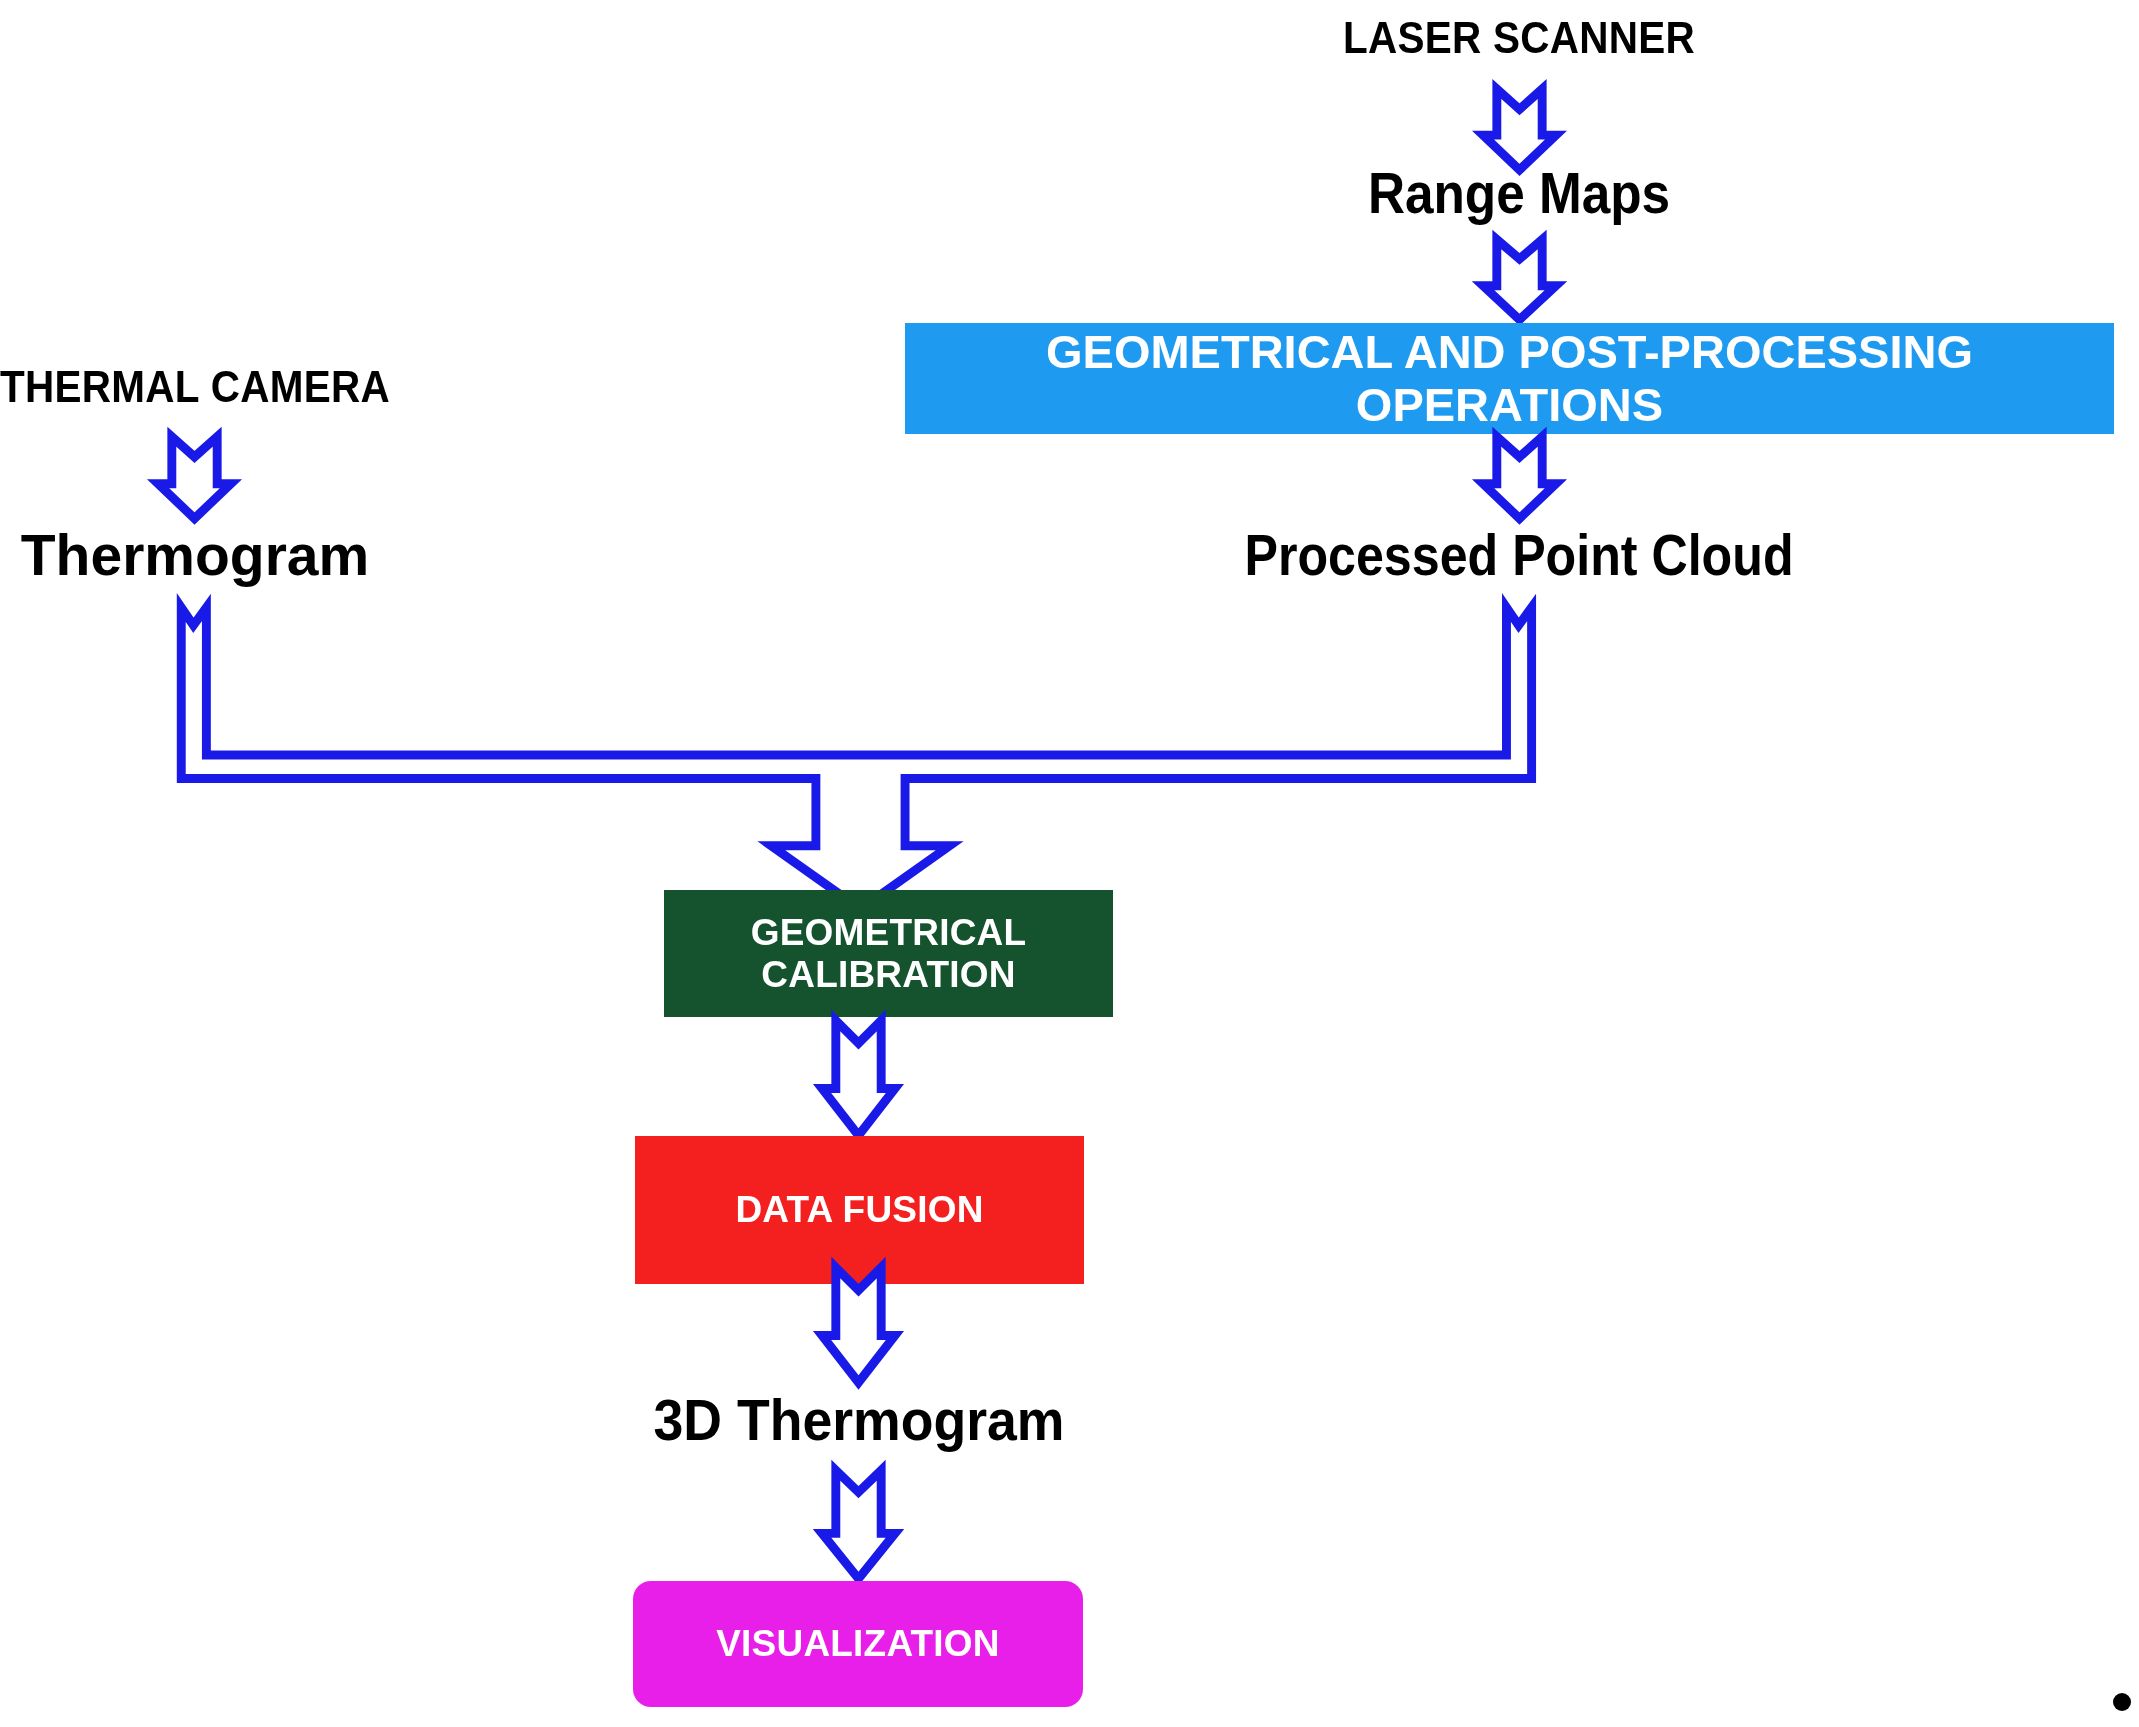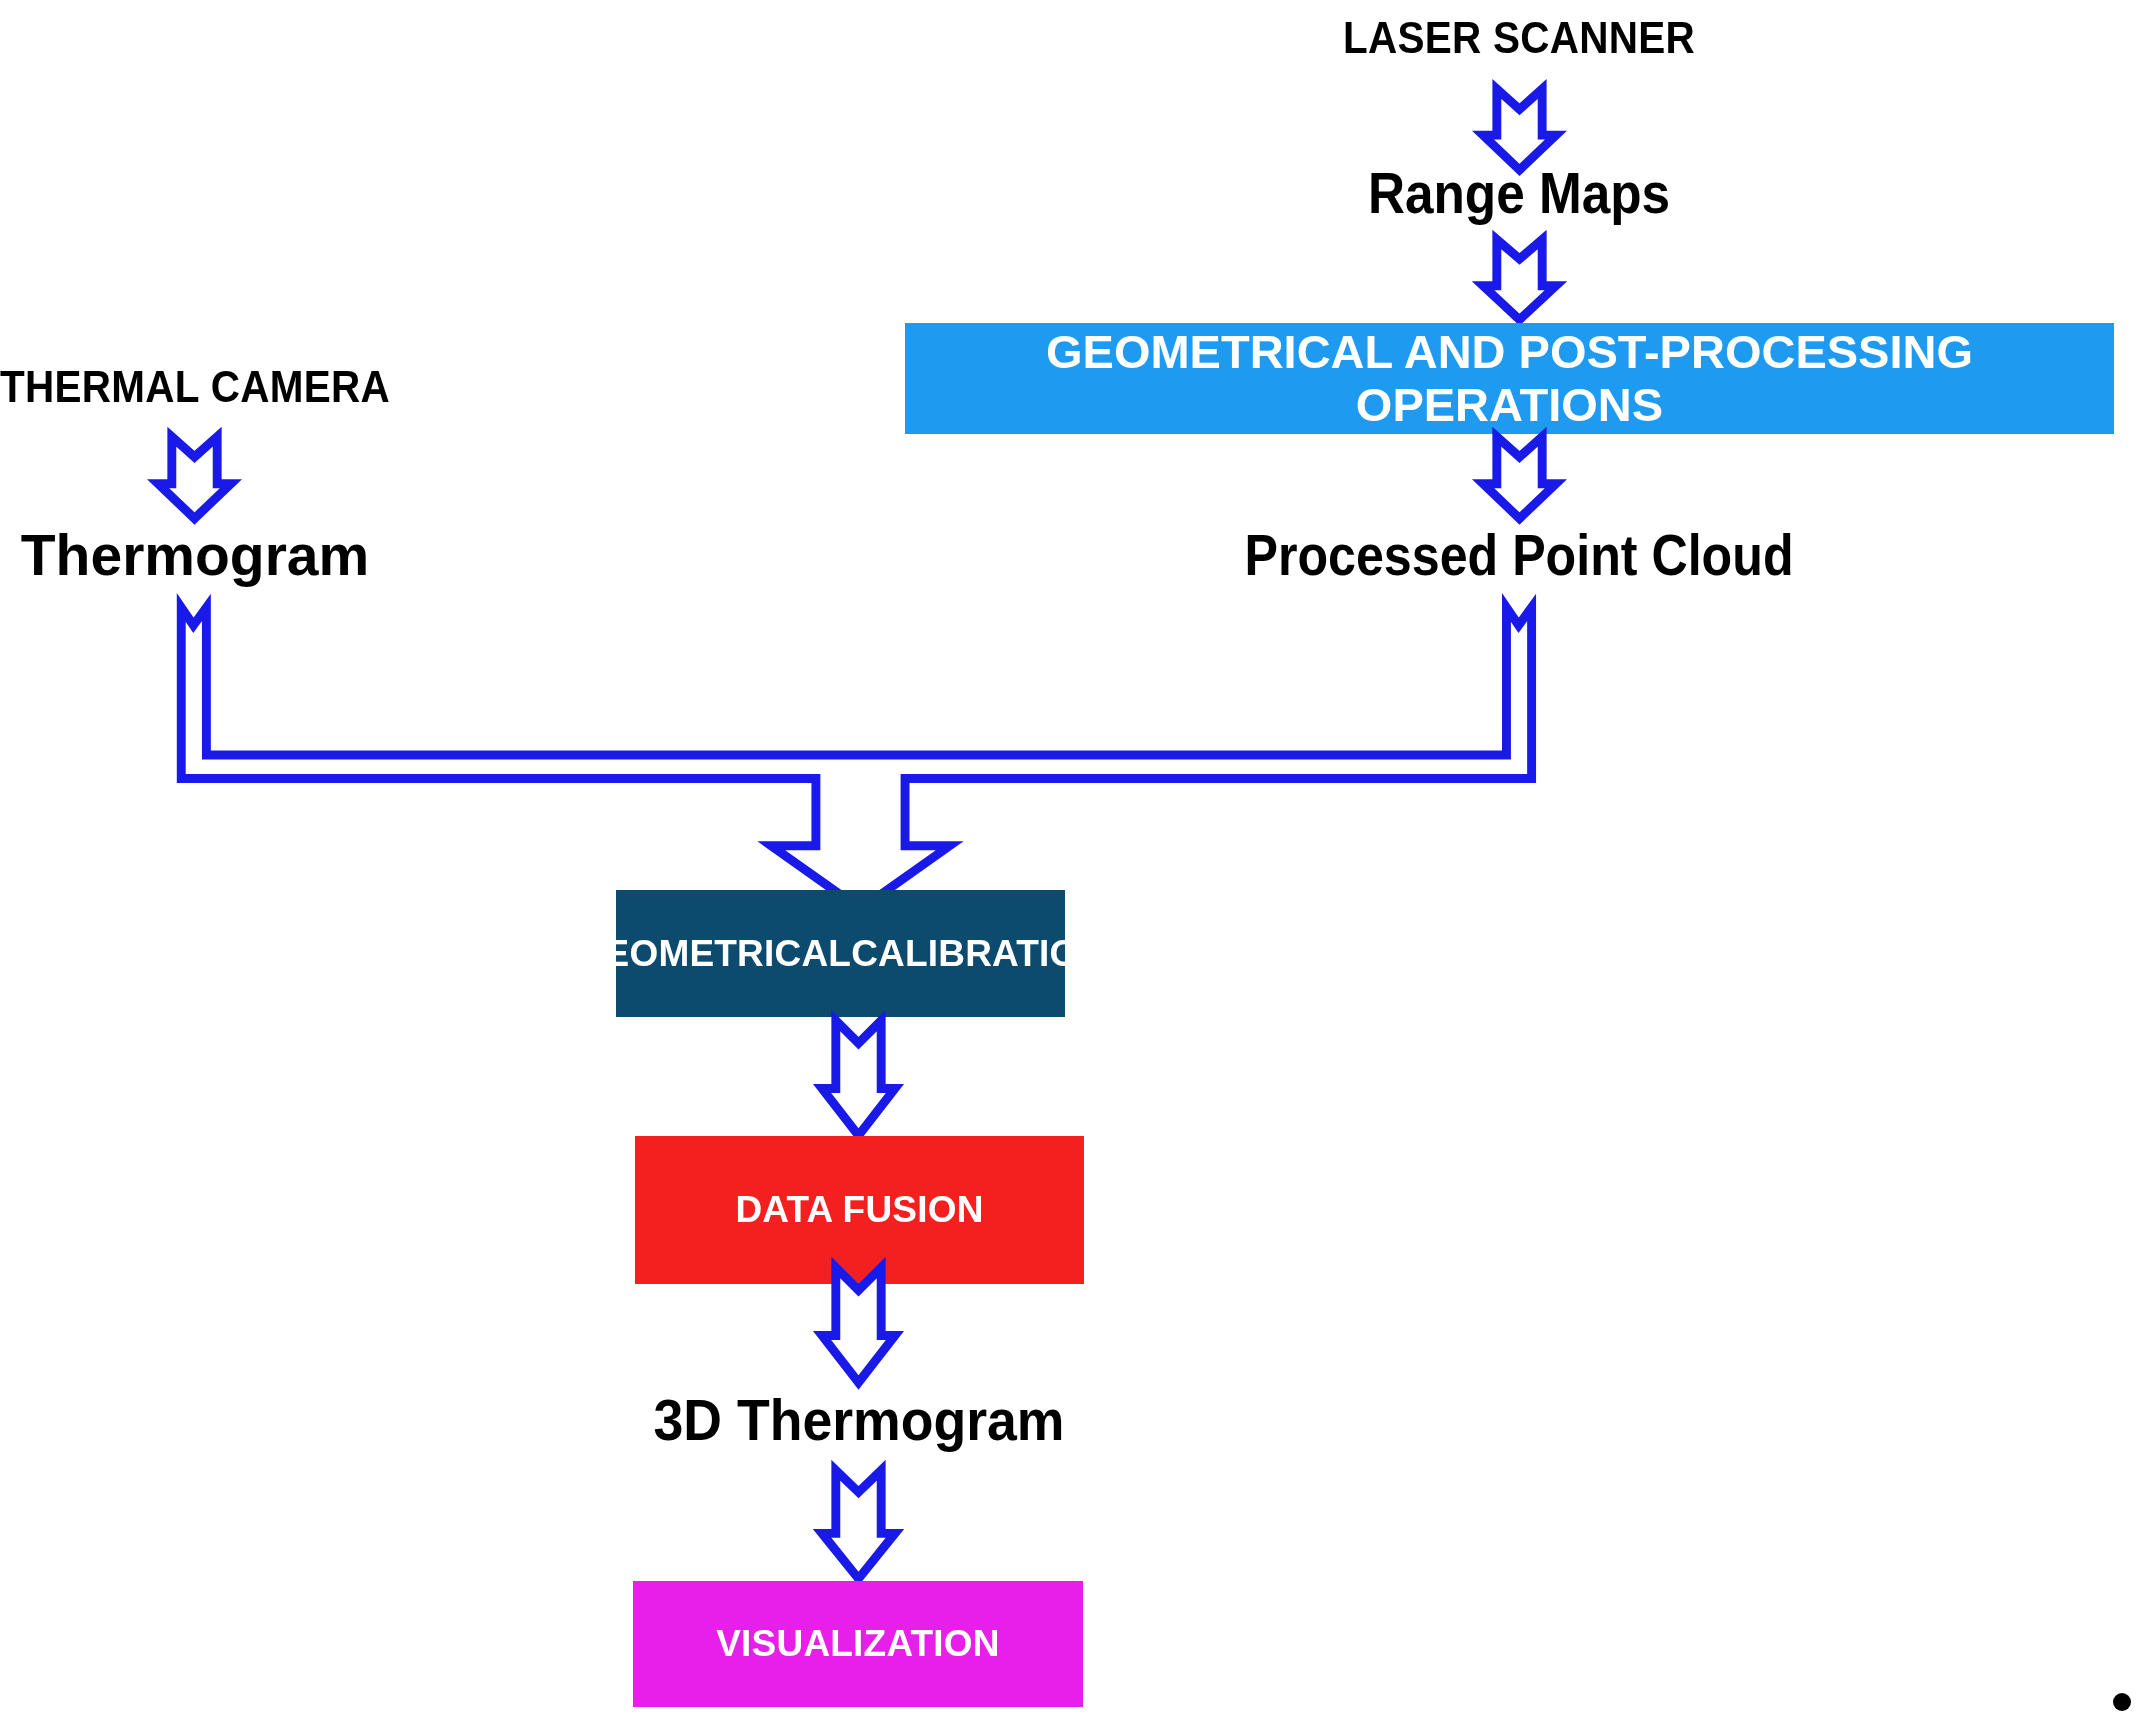--- a/index.html
+++ b/index.html
@@ -75,39 +75,39 @@
       L 1857 190
       L 1115 190
       L 1060 190
       L 1005 190
       L 253 190
       L 253 8
       L 237 30
       Z" fill="#ffffff" stroke="#1A1AE8" stroke-width="11" stroke-linejoin="miter"></path>
   </svg>
 
-  <div class="box small" style="left:616px;top:890px;width:449px;height:127px;background:#0c4a6e;flex-direction:row;">
+  <div class="box small" style="left:664px;top:890px;width:449px;height:127px;background:#14532d;flex-direction:column;">
     <span>GEOMETRICAL</span>
     <span>CALIBRATION</span>
   </div>
 
   <svg class="arrowsvg" style="left:818px;top:1017px;" width="81" height="122" viewBox="0 0 100 150">
     <path d="M 22 4 L 22 88 L 5 88 L 50 146 L 95 88 L 78 88 L 78 4 L 50 32 Z" fill="#ffffff" stroke="#1A1AE8" stroke-width="11" stroke-linejoin="miter"></path>
   </svg>
 
   <div class="box small" style="left:635px;top:1136px;width:449px;height:148px;background:#F42020;">DATA FUSION</div>
 
   <svg class="arrowsvg" style="left:818px;top:1264px;" width="81" height="122" viewBox="0 0 100 150">
     <path d="M 22 4 L 22 88 L 5 88 L 50 146 L 95 88 L 78 88 L 78 4 L 50 32 Z" fill="#ffffff" stroke="#1A1AE8" stroke-width="11" stroke-linejoin="miter"></path>
   </svg>
 
   <div class="lbl big" style="left:859px;top:1392px;transform:translateX(-50%) scaleX(0.94);">3D Thermogram</div>
 
   <svg class="arrowsvg" style="left:818px;top:1467px;" width="81" height="115" viewBox="0 0 100 142">
     <path d="M 22 4 L 22 82 L 5 82 L 50 138 L 95 82 L 78 82 L 78 4 L 50 31 Z" fill="#ffffff" stroke="#1A1AE8" stroke-width="11" stroke-linejoin="miter"></path>
   </svg>
 
-  <div class="box small" style="left:633px;top:1581px;width:450px;height:126px;background:#E81FE8;">VISUALIZATION</div>
+  <div class="box small" style="left:633px;top:1581px;width:450px;height:126px;background:#E81FE8;border-radius:18px;">VISUALIZATION</div>
 
   <div class="period" style="left:2113px;top:1693px;"></div>
 
 </div>
 
 
 </body></html>

